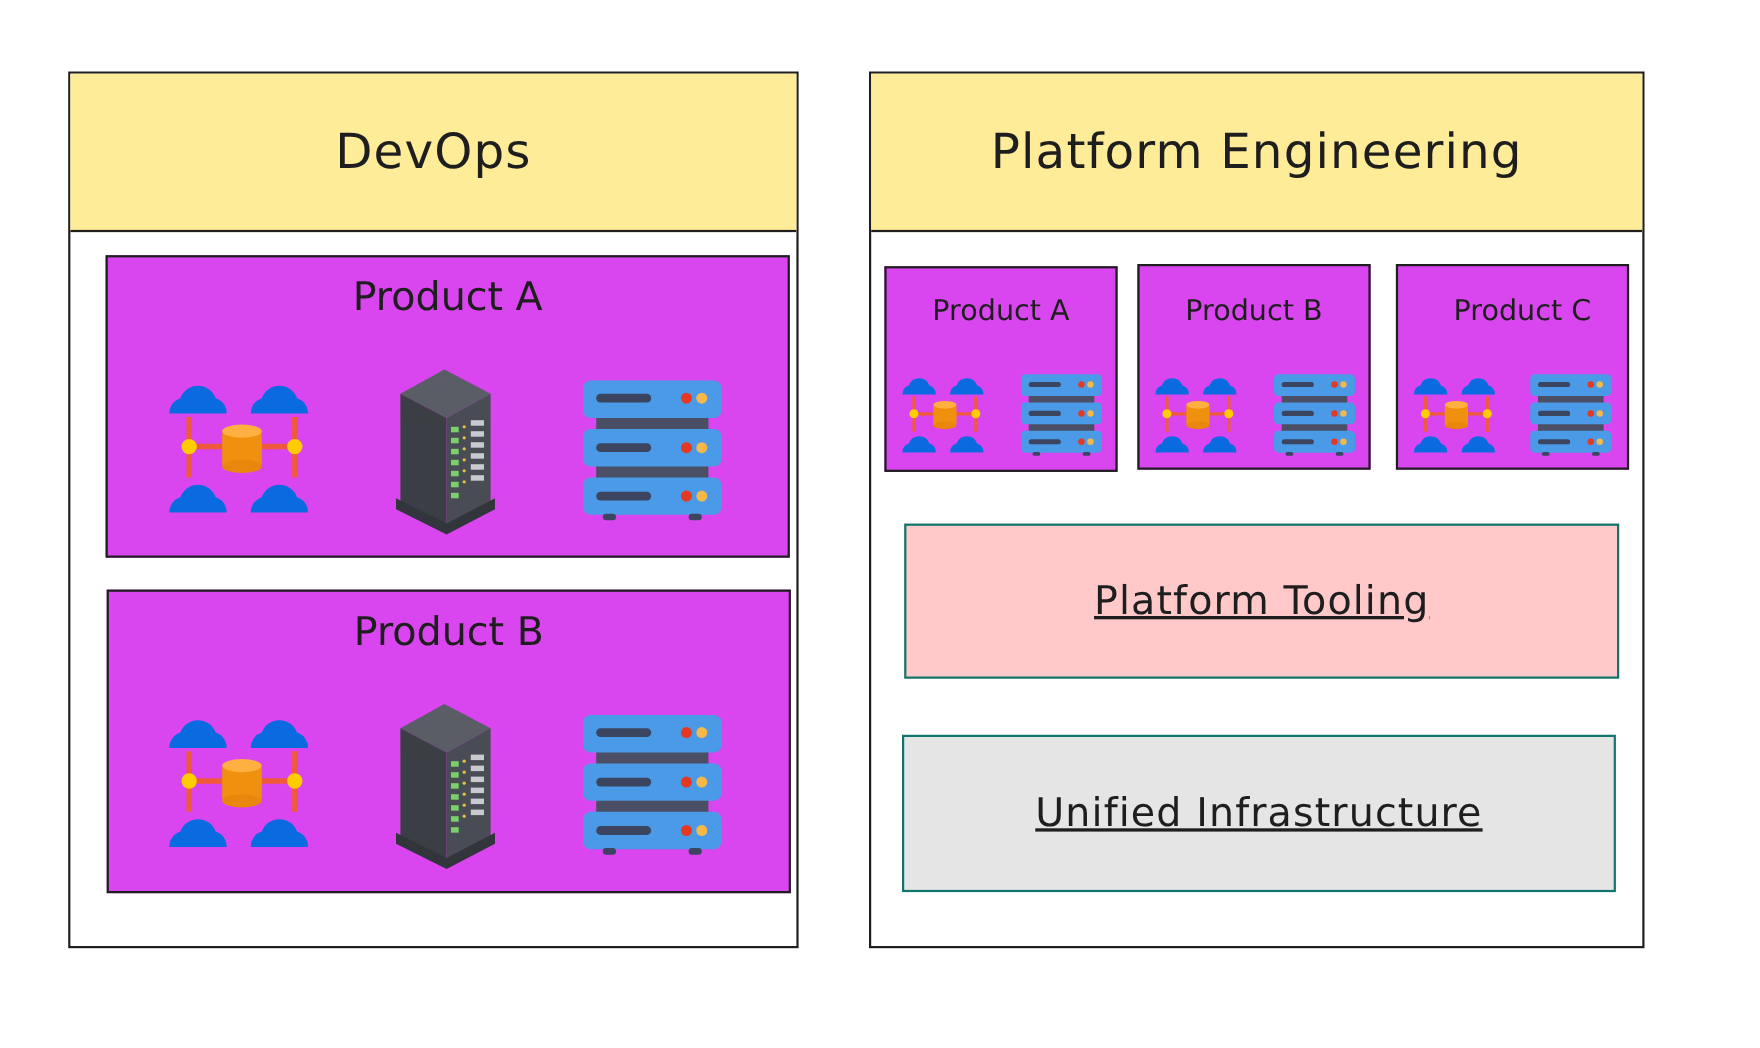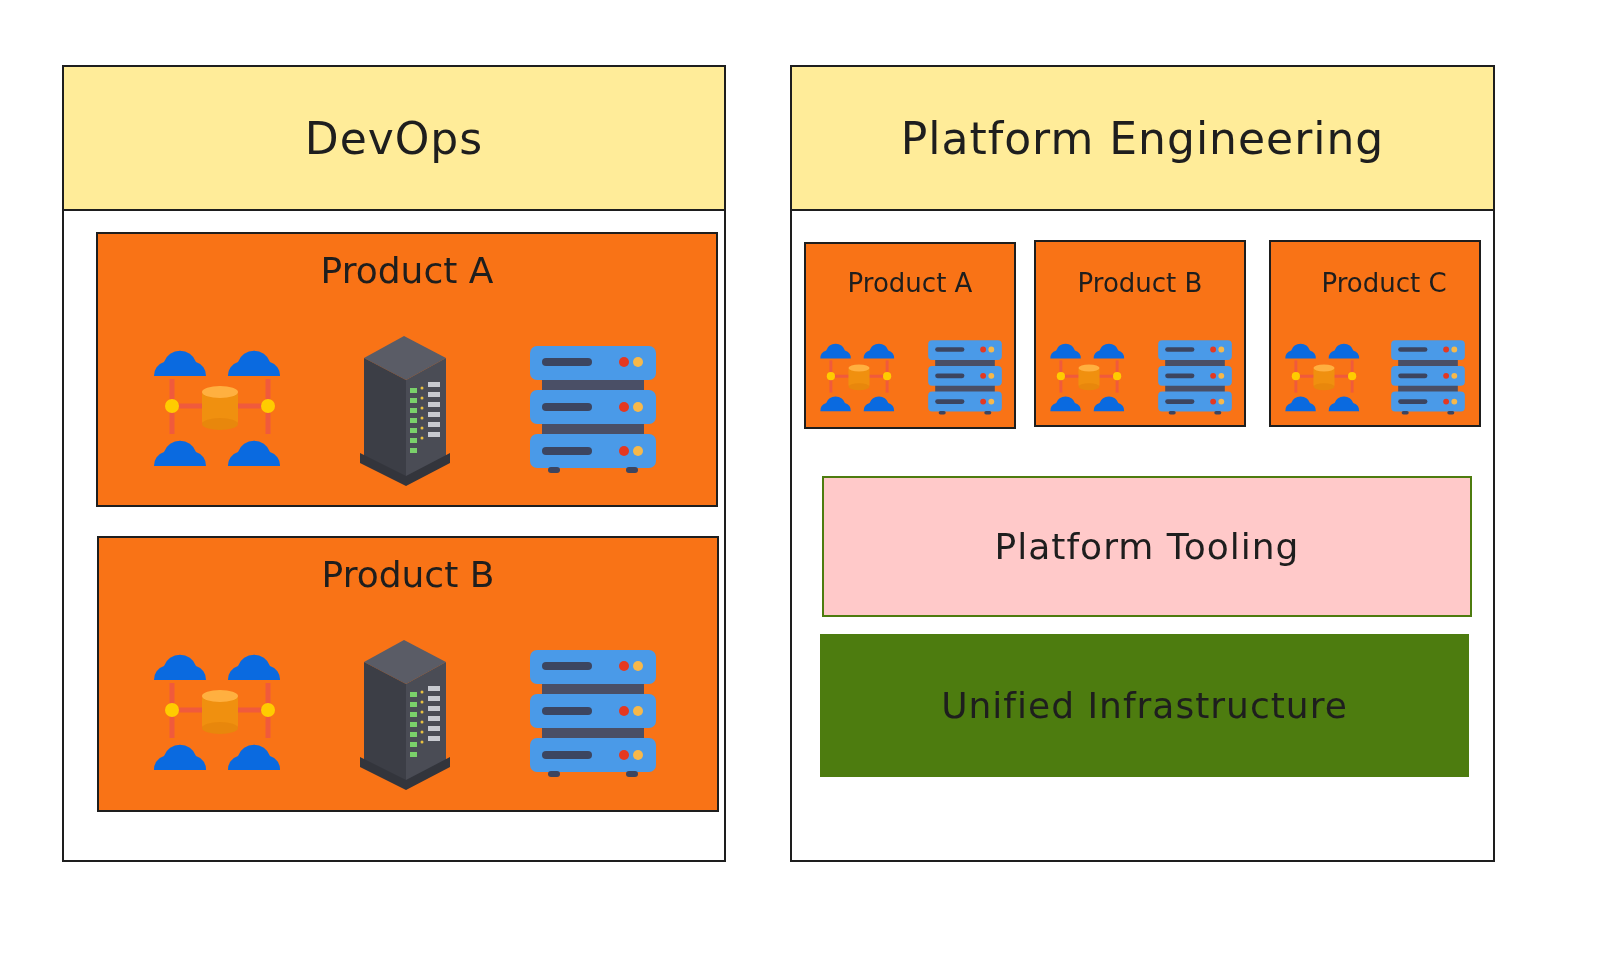--- a/index.html
+++ b/index.html
@@ -9,28 +9,28 @@
   }
   .panel {
     position: absolute; background: #fff; border: 2px solid #1e1e1e; box-sizing: border-box;
   }
   .panel-header {
     position: absolute; left: 0; top: 0; right: 0; background: #ffec99;
     border-bottom: 2px solid #1e1e1e; display: flex; align-items: center; justify-content: center;
     font-size: 44px; letter-spacing: 1px;
   }
   .box {
-    position: absolute; border: 2px solid #1e1e1e; background: #f97316; box-sizing: border-box;
+    position: absolute; border: 2px solid #1e1e1e; background: #d946ef; box-sizing: border-box;
   }
   .box-title {
     position: absolute; left: 0; right: 0; text-align: center;
   }
   .layer {
-    position: absolute; border: 2px solid #4d7c0f; box-sizing: border-box;
-    display: flex; align-items: center; justify-content: center; font-size: 36px; letter-spacing: 1px;
+    position: absolute; border: 2px solid #0f766e; box-sizing: border-box;
+    display: flex; align-items: center; justify-content: center; font-size: 36px; letter-spacing: 1px; text-decoration: underline;
   }
   .icon { position: absolute; }
   .icon svg { display: block; width: 100%; height: 100%; }
 </style>
 </head>
 <body>
 
 <div class="panel" style="left:62px;top:65px;width:664px;height:797px;">
   <div class="panel-header" style="height:142px;">
     <span>DevOps</span>
@@ -350,16 +350,16 @@
     <rect x="20" y="123" width="12" height="6" rx="3" fill="#3c4560"></rect>
     <rect x="98" y="123" width="12" height="6" rx="3" fill="#3c4560"></rect>
   </svg>
 </div>
   </div>
 
   <div class="layer" style="left:30px;top:409px;width:650px;height:141px;background:#ffc9c9;">
     <span>Platform Tooling</span>
   </div>
 
-  <div class="layer" style="left:28px;top:567px;width:649px;height:143px;background:#4d7c0f;">
+  <div class="layer" style="left:28px;top:601px;width:649px;height:143px;background:#e5e5e5;">
     <span>Unified Infrastructure</span>
   </div>
 </div>
 
 </body></html>

